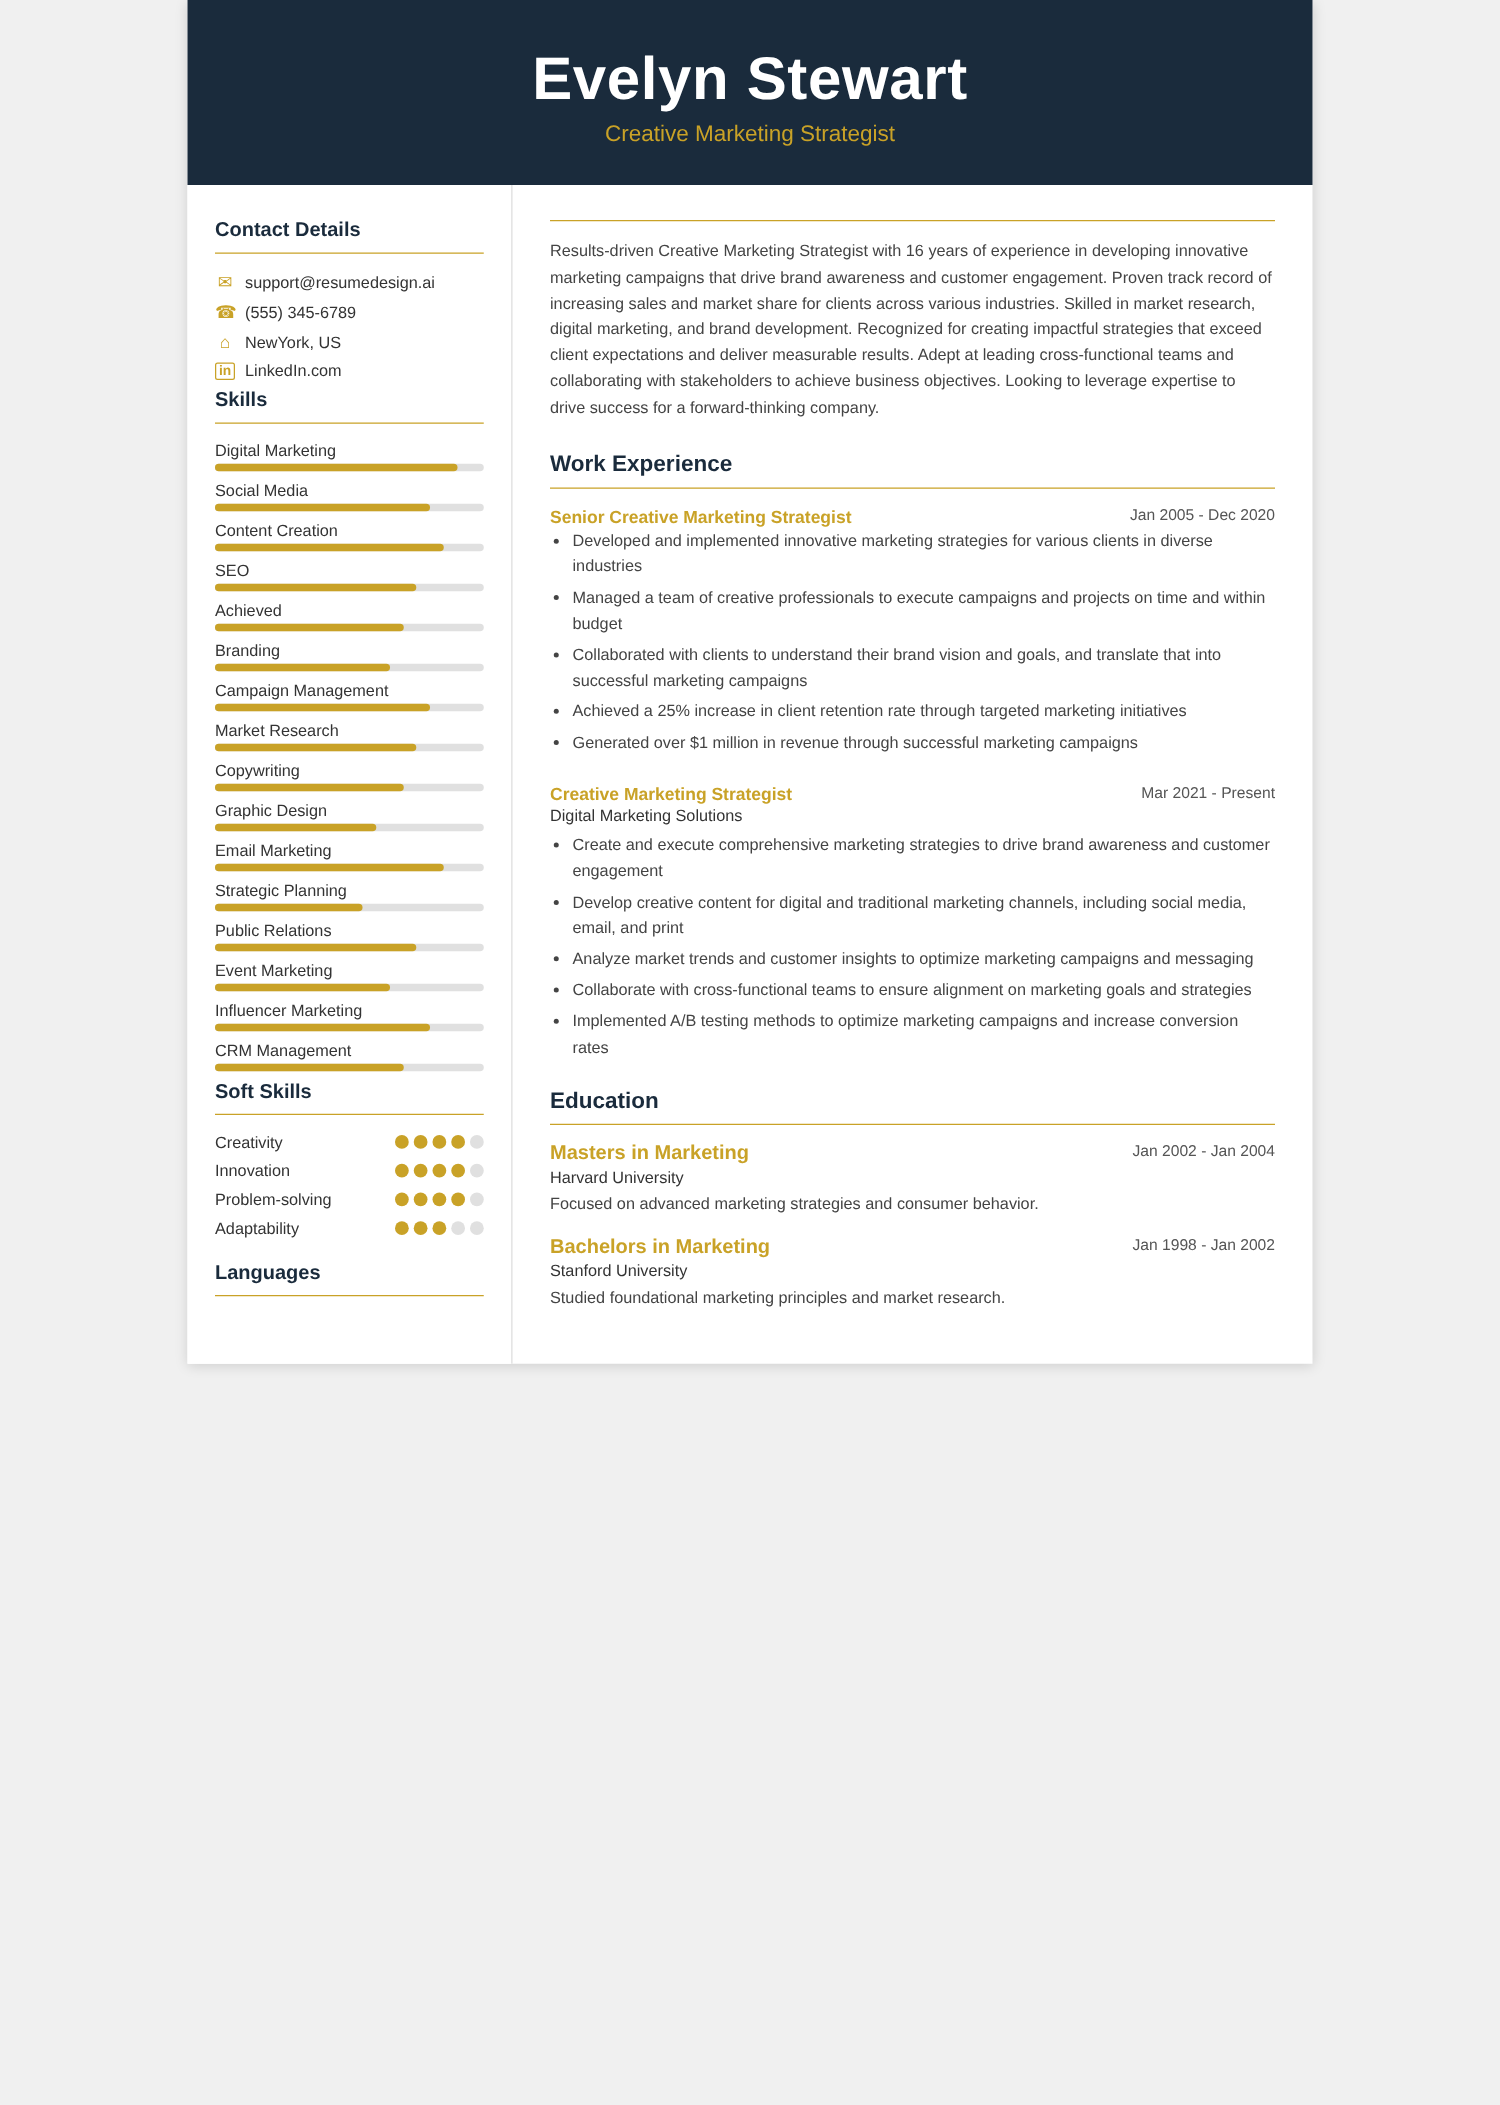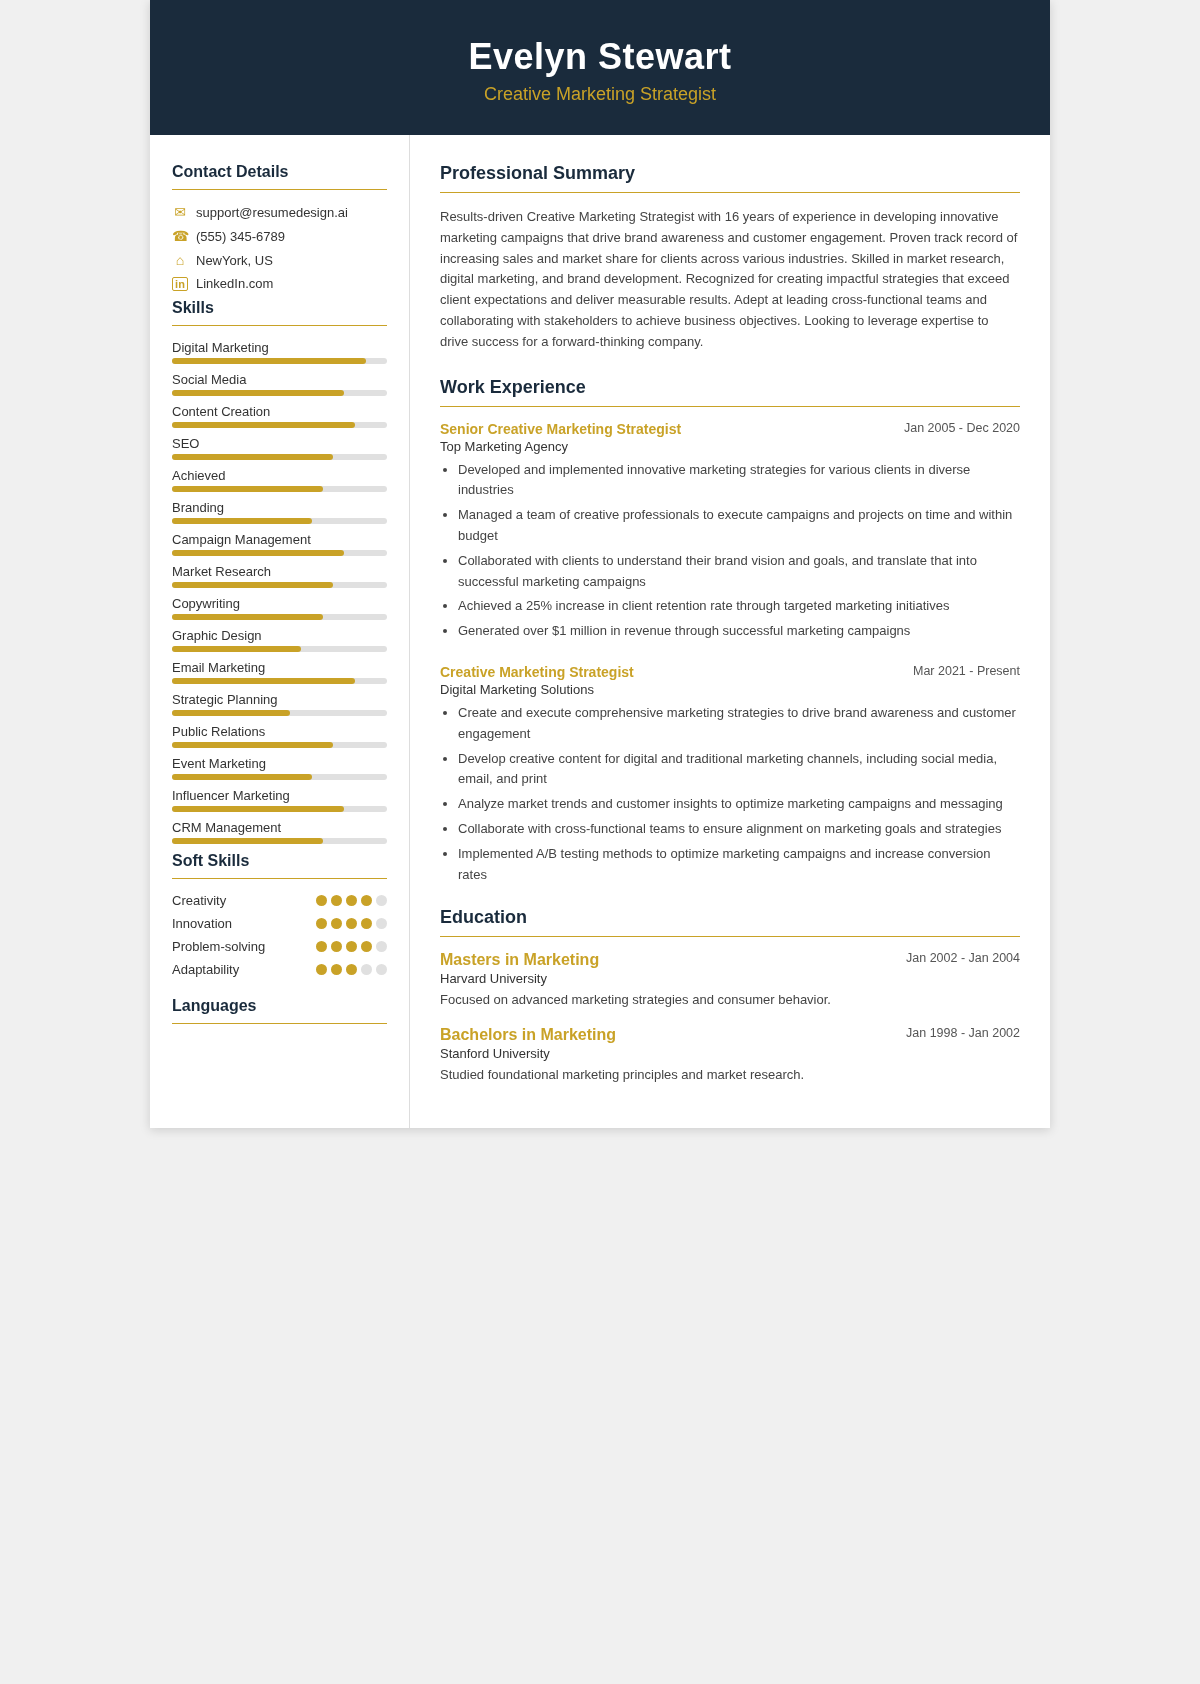--- a/index.html
+++ b/index.html
@@ -17,21 +17,21 @@
       box-shadow: 0 2px 10px rgba(0,0,0,0.15);
     }
     
     .header {
       background: #1a2b3c;
       color: #fff;
       text-align: center;
       padding: 36px 40px 30px;
     }
     .header-name {
-      font-size: 36px;
+      font-size: 48px;
       font-weight: bold;
       color: #ffffff;
       letter-spacing: 0.5px;
     }
     .header-title {
       font-size: 18px;
       color: #c9a227;
       margin-top: 6px;
       font-weight: normal;
     }
@@ -400,33 +400,31 @@
           </div>
         </div>
 
       <div class="languages-section-title">Languages</div>
       <hr class="sidebar-divider">
 
     </div>
 
     <div class="main">
 
-      <div class="section-title">Professional Summary</div>
       <hr class="section-divider">
       <div class="summary-text">Results-driven Creative Marketing Strategist with 16 years of experience in developing innovative marketing campaigns that drive brand awareness and customer engagement. Proven track record of increasing sales and market share for clients across various industries. Skilled in market research, digital marketing, and brand development. Recognized for creating impactful strategies that exceed client expectations and deliver measurable results. Adept at leading cross-functional teams and collaborating with stakeholders to achieve business objectives. Looking to leverage expertise to drive success for a forward-thinking company.</div>
 
       <div class="section-title">Work Experience</div>
       <hr class="section-divider">
       <div id="work-entries">
           <div class="work-entry">
     <div class="work-header">
       <span class="work-title">Senior Creative Marketing Strategist</span>
       <span class="work-dates">Jan 2005 - Dec 2020</span>
     </div>
-    <div class="work-company">Top Marketing Agency</div>
     <ul class="work-bullets">
               <li>Developed and implemented innovative marketing strategies for various clients in diverse industries</li>
               <li>Managed a team of creative professionals to execute campaigns and projects on time and within budget</li>
               <li>Collaborated with clients to understand their brand vision and goals, and translate that into successful marketing campaigns</li>
               <li>Achieved a 25% increase in client retention rate through targeted marketing initiatives</li>
               <li>Generated over $1 million in revenue through successful marketing campaigns</li>
             </ul>
   </div>
           <div class="work-entry">
     <div class="work-header">

